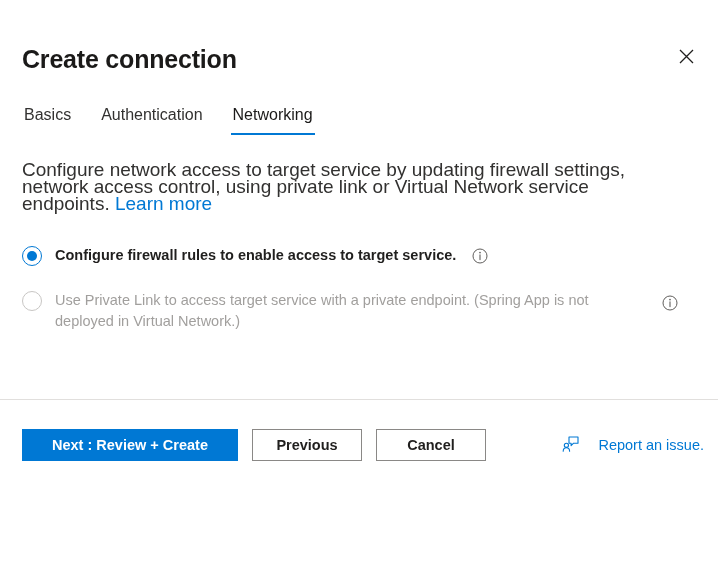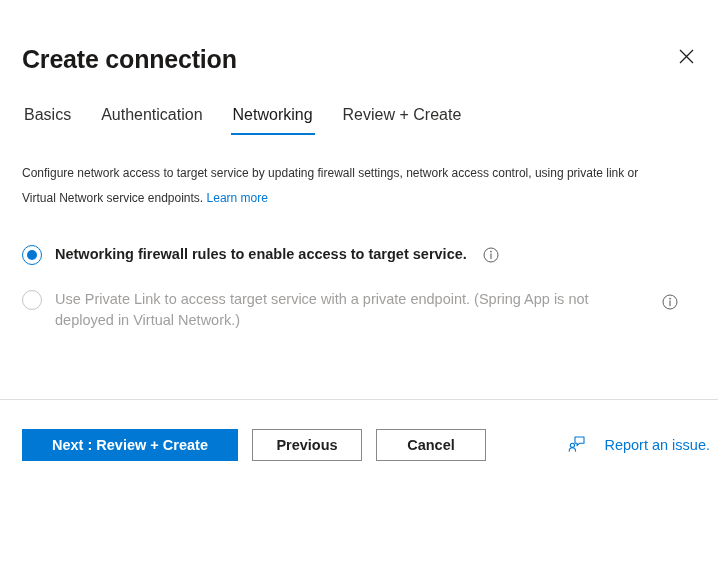--- a/index.html
+++ b/index.html
@@ -89,22 +89,22 @@
     background: #0078d4;
   }
 
   
   .body {
     flex: 1 1 auto;
     padding: 0 22px;
     overflow: hidden;
   }
   .intro {
-    font-size: 12px;
-    line-height: 25px;
+    font-size: 19px;
+    line-height: 17px;
     color: #323130;
     max-width: 640px;
     margin: 26px 0 0 0;
   }
   .link {
     color: #0078d4;
     text-decoration: none;
     cursor: pointer;
   }
 
@@ -174,21 +174,21 @@
   .info-right {
     position: absolute;
     right: 18px;
     top: 2px;
   }
 
   
   .footer {
     flex: 0 0 auto;
     border-top: 1px solid #e1dfdd;
-    padding: 17px 4px 0 22px;
+    padding: 17px 10px 0 22px;
     display: flex;
     align-items: center;
     height: 74px;
     box-sizing: border-box;
   }
   .btn {
     font-family: inherit;
     font-size: 14.5px;
     font-weight: 600;
     height: 32px;
@@ -233,37 +233,36 @@
       <svg width="15" height="15" viewBox="0 0 15 15" aria-hidden="true">
         <path d="M1 1 L14 14 M14 1 L1 14" stroke="#201f1e" stroke-width="1.3" fill="none"></path>
       </svg>
     </button>
   </div>
 
   <div class="tabs">
     <button class="tab">Basics</button>
     <button class="tab">Authentication</button>
     <button class="tab active">Networking</button>
-    <button class="tab">Review + Create</button>
   </div>
 
   <div class="body">
 
     <p class="intro">
       <span>Configure network access to target service by updating firewall settings, network access control, using private link or Virtual Network service endpoints.</span>
       <a class="link" href="#">Learn more</a>
     </p>
 
     <div class="options">
 
       <div class="option">
         <span class="radio checked">
           <span class="dot"></span>
         </span>
-        <span class="option-label enabled">Networking firewall rules to enable access to target service.</span>
+        <span class="option-label enabled">Configure firewall rules to enable access to target service.</span>
         <span class="info-icon info-inline">
           <svg width="16" height="16" viewBox="0 0 16 16" aria-hidden="true">
             <circle cx="8" cy="8" r="7" fill="none" stroke="#605e5c" stroke-width="1"></circle>
             <circle cx="8" cy="4.6" r="0.85" fill="#605e5c"></circle>
             <path d="M8 6.9 L8 11.6" stroke="#605e5c" stroke-width="1.1" stroke-linecap="round"></path>
           </svg>
         </span>
       </div>
 
       <div class="option">

